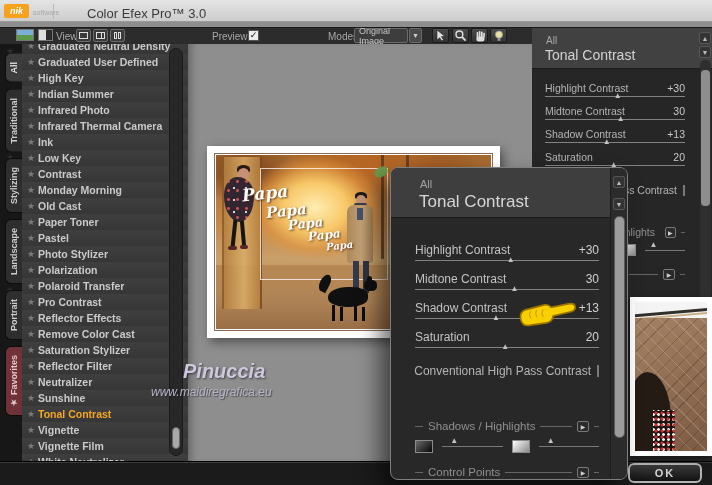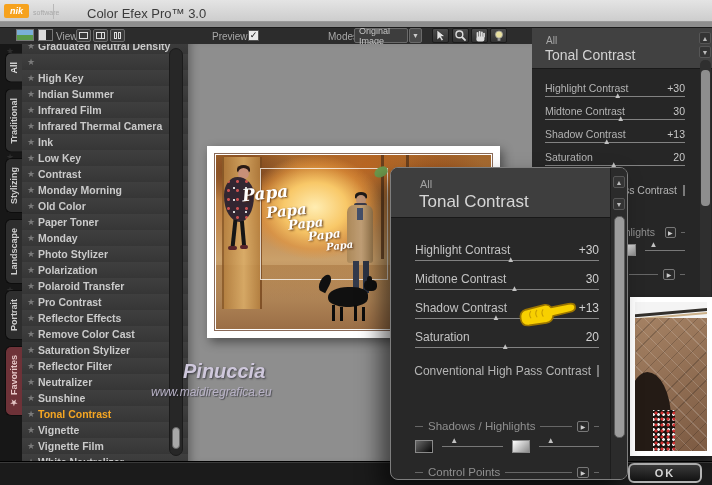--- a/index.html
+++ b/index.html
@@ -335,35 +335,36 @@
   <div class="filter-panel">
     <div class="filter-list">
 
         <div class="filter-row">
           <span class="filter-star">★</span>
           <span class="filter-label">Graduated Neutral Density</span>
         </div>
 
         <div class="filter-row">
           <span class="filter-star">★</span>
+          <span class="filter-label">Graduated User Defined</span>
         </div>
 
         <div class="filter-row">
           <span class="filter-star">★</span>
           <span class="filter-label">High Key</span>
         </div>
 
         <div class="filter-row">
           <span class="filter-star">★</span>
           <span class="filter-label">Indian Summer</span>
         </div>
 
         <div class="filter-row">
           <span class="filter-star">★</span>
-          <span class="filter-label">Infrared Film</span>
+          <span class="filter-label">Infrared Photo</span>
         </div>
 
         <div class="filter-row">
           <span class="filter-star">★</span>
           <span class="filter-label">Infrared Thermal Camera</span>
         </div>
 
         <div class="filter-row">
           <span class="filter-star">★</span>
           <span class="filter-label">Ink</span>
@@ -379,31 +380,31 @@
           <span class="filter-label">Contrast</span>
         </div>
 
         <div class="filter-row">
           <span class="filter-star">★</span>
           <span class="filter-label">Monday Morning</span>
         </div>
 
         <div class="filter-row">
           <span class="filter-star">★</span>
-          <span class="filter-label">Old Color</span>
+          <span class="filter-label">Old Cast</span>
         </div>
 
         <div class="filter-row">
           <span class="filter-star">★</span>
           <span class="filter-label">Paper Toner</span>
         </div>
 
         <div class="filter-row">
           <span class="filter-star">★</span>
-          <span class="filter-label">Monday</span>
+          <span class="filter-label">Pastel</span>
         </div>
 
         <div class="filter-row">
           <span class="filter-star">★</span>
           <span class="filter-label">Photo Stylizer</span>
         </div>
 
         <div class="filter-row">
           <span class="filter-star">★</span>
           <span class="filter-label">Polarization</span>

